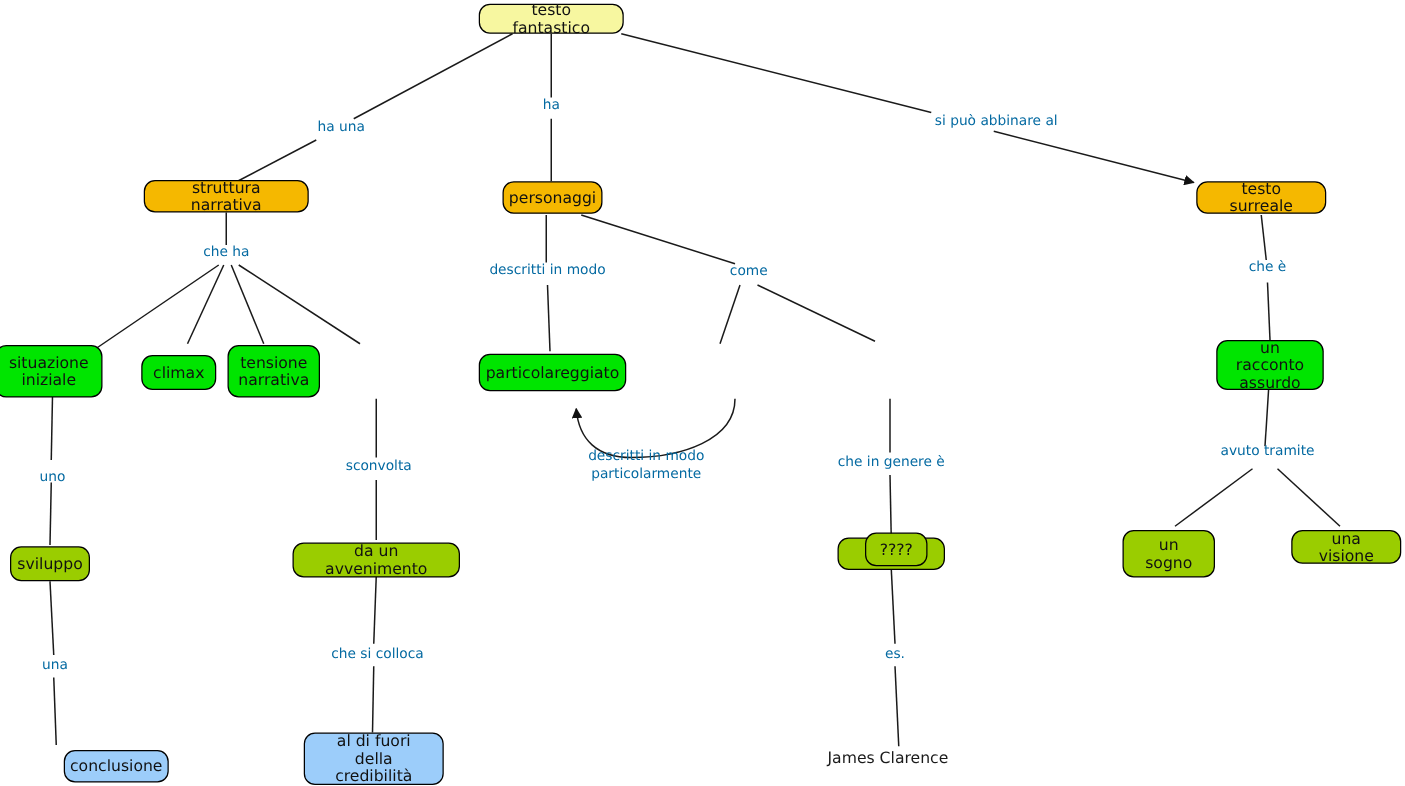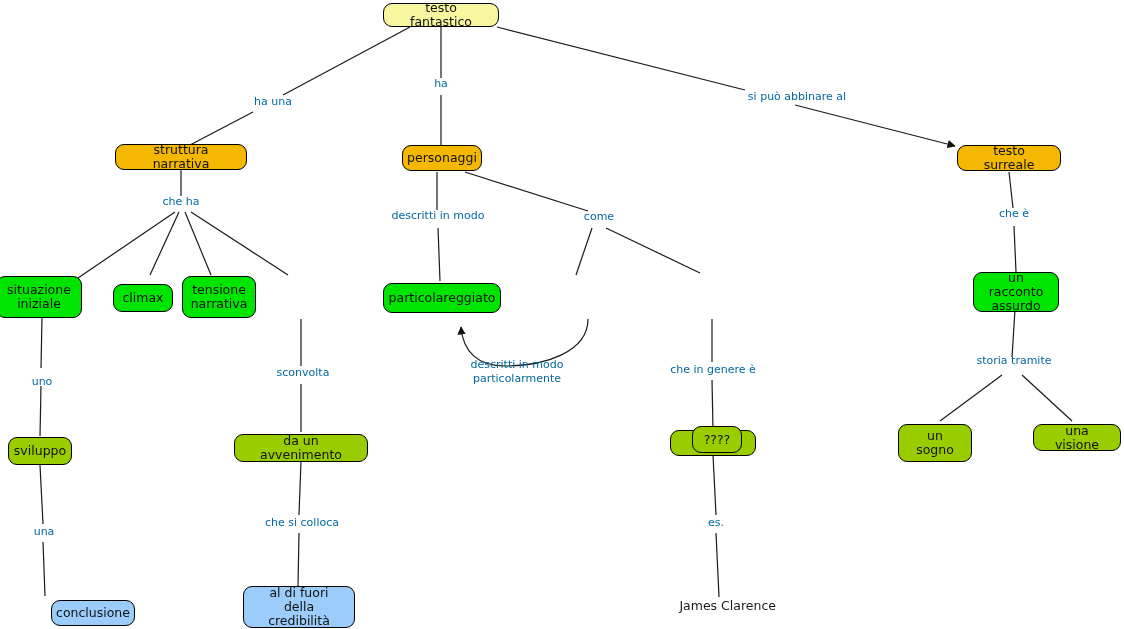--- a/index.html
+++ b/index.html
@@ -55,21 +55,21 @@
     text-align: center;
     white-space: pre-line;
     z-index: 4;
     background: transparent;
   }
   .plain {
     position: absolute;
     font-size: 12.5px;
     line-height: 14px;
     color: #1a1a1a;
-    text-align: right;
+    text-align: left;
     white-space: pre-line;
     z-index: 3;
   }
   #overlay-unknown {
     z-index: 6;
   }
 </style>
 </head>
 <body>
 
@@ -200,17 +200,17 @@
 
   <div class="elabel" style="left:254px; top:516px; width:96px;">che si colloca</div>
 
   <div class="elabel" style="left:448px; top:358px; width:138px;">descritti in modo
 particolarmente</div>
 
   <div class="elabel" style="left:659px; top:363px; width:108px;">che in genere è</div>
 
   <div class="elabel" style="left:700px; top:516px; width:32px;">es.</div>
 
-  <div class="elabel" style="left:964px; top:354px; width:100px;">storia tramite</div>
+  <div class="elabel" style="left:964px; top:354px; width:100px;">avuto tramite</div>
 
   <div class="plain" style="left:662px; top:599px; width:114px;">James Clarence</div>
 
 </div>
 
 </body></html>

